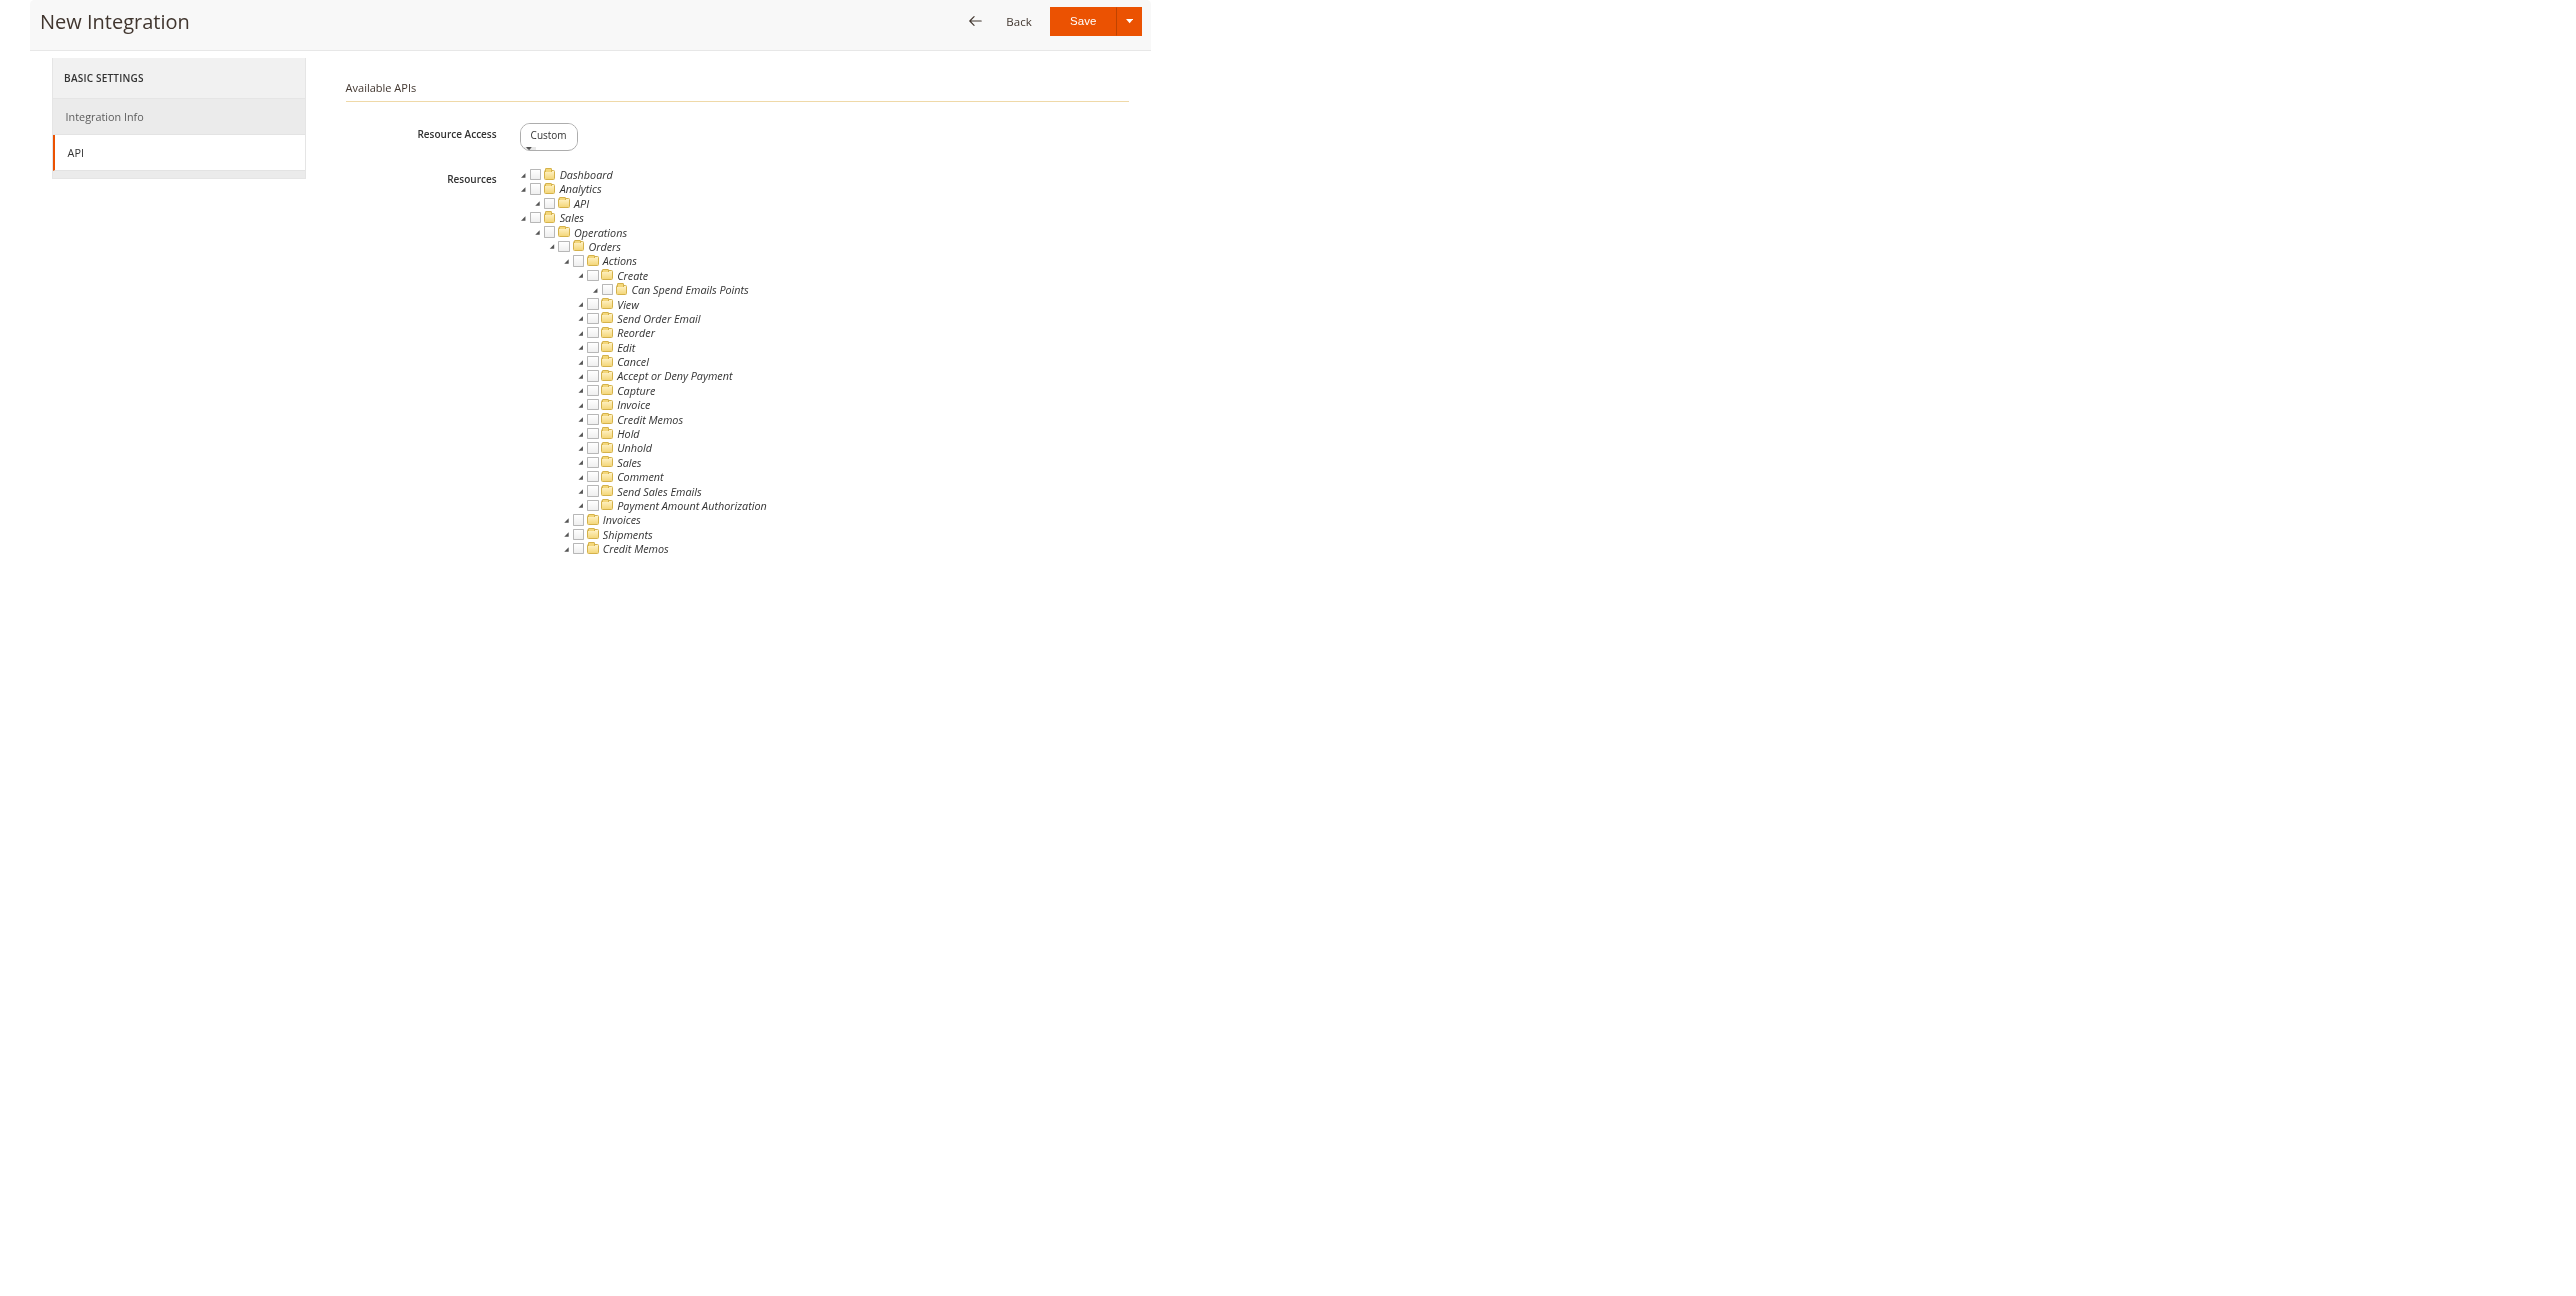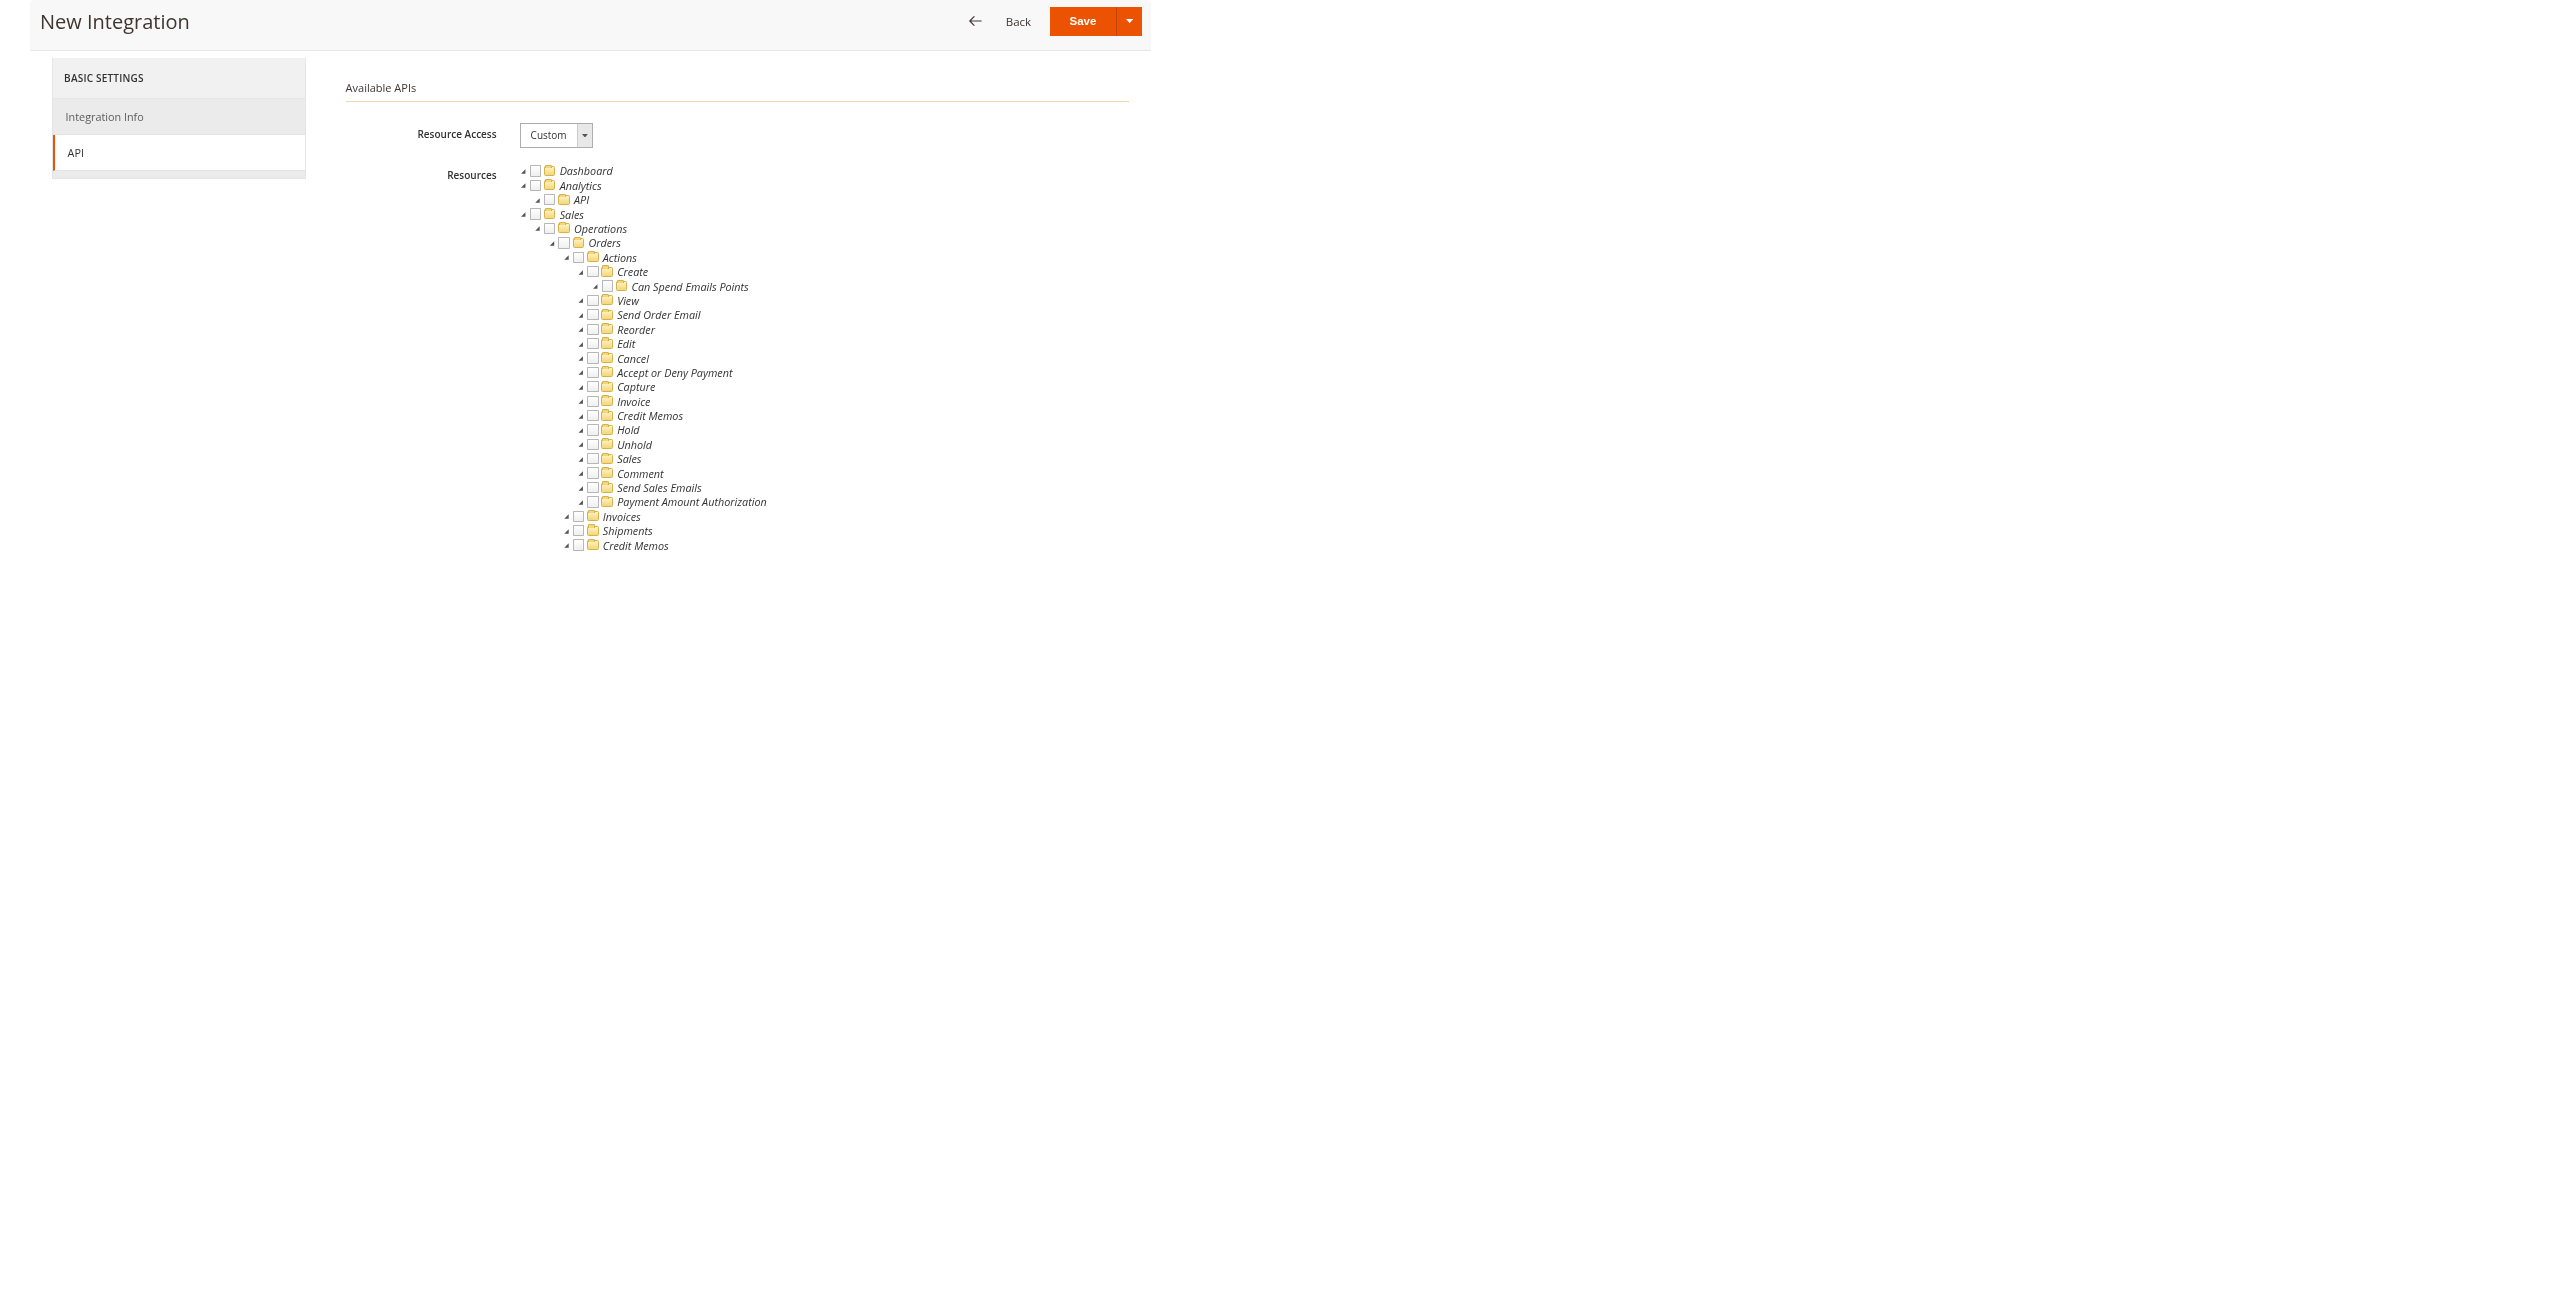--- a/index.html
+++ b/index.html
@@ -50,21 +50,21 @@
   display: flex;
   align-items: stretch;
 }
 .save-btn {
   background: #eb5202;
   color: #fff;
   border: 0.7px solid #eb5202;
   font-size: 11.5px;
   padding: 7.2px 18.7px;
   cursor: pointer;
-  font-weight: 700;
+  font-weight: 400;
 }
 .save-toggle {
   background: #eb5202;
   border: 0.7px solid #eb5202;
   border-left: 0.7px solid #c04300;
   width: 24.4px;
   display: flex;
   align-items: center;
   justify-content: center;
   cursor: pointer;
@@ -133,22 +133,23 @@
   padding-right: 23px;
   padding-top: 4.3px;
   font-size: 10px;
 }
 .form-value-col {
   flex: 1 1 auto;
 }
 .select-wrap {
   display: inline-flex;
   border: 0.7px solid #adadad;
-  border-radius: 0;
+  border-radius: 10px;
   overflow: hidden;
+  flex-direction: column;
 }
 .select-value {
   padding: 4.3px 10px;
   font-size: 10px;
   color: #333;
   background: #fff;
 }
 .select-caret {
   width: 14.4px;
   background: #e8e8e8;

